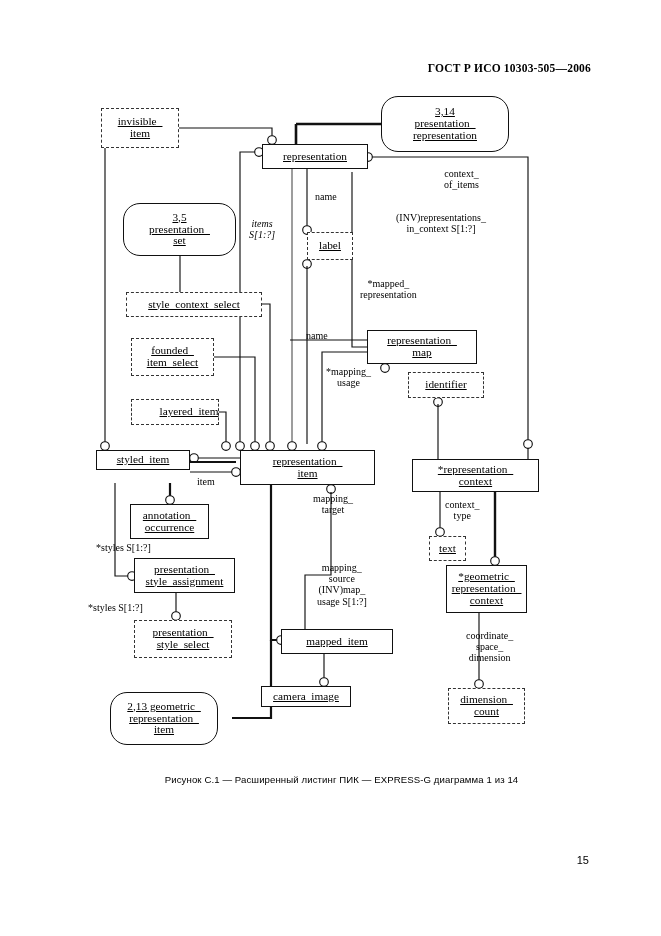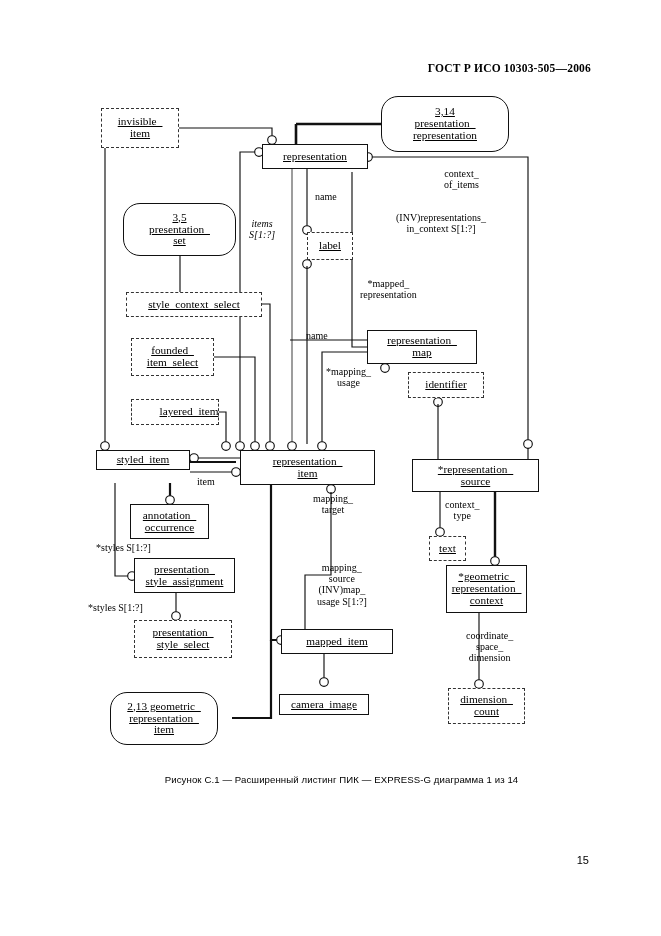--- a/index.html
+++ b/index.html
@@ -164,21 +164,21 @@
       </div>
       <div class="node solid" style="left: 96px; top: 450px; width: 94px; height: 20px;">
         <span style="white-space: pre;">styled_item</span>
       </div>
       <div class="node solid" style="left: 240px; top: 450px; width: 135px; height: 35px;">
         <span style="white-space: pre;">representation_
 item</span>
       </div>
       <div class="node solid" style="left: 412px; top: 459px; width: 127px; height: 33px;">
         <span style="white-space: pre;">*representation_
-source</span>
+context</span>
       </div>
       <div class="node solid" style="left: 130px; top: 504px; width: 79px; height: 35px;">
         <span style="white-space: pre;">annotation_
 occurrence</span>
       </div>
       <div class="node dashed" style="left: 421px; top: 536px; width: 37px; height: 25px;">
         <span style="white-space: pre;">text</span>
       </div>
       <div class="node solid" style="left: 134px; top: 558px; width: 101px; height: 35px;">
         <span style="white-space: pre;">presentation_
@@ -189,21 +189,21 @@
 representation_
 context</span>
       </div>
       <div class="node dashed" style="left: 126px; top: 620px; width: 98px; height: 38px;">
         <span style="white-space: pre;">presentation_
 style_select</span>
       </div>
       <div class="node solid" style="left: 281px; top: 629px; width: 112px; height: 25px;">
         <span style="white-space: pre;">mapped_item</span>
       </div>
-      <div class="node solid" style="left: 279px; top: 686px; width: 90px; height: 21px; margin-top: 8px;">
+      <div class="node solid" style="left: 261px; top: 686px; width: 90px; height: 21px;">
         <span style="white-space: pre;">camera_image</span>
       </div>
       <div class="node dashed" style="left: 440px; top: 688px; width: 77px; height: 36px;">
         <span style="white-space: pre;">dimension_
 count</span>
       </div>
       <div class="node oval" style="left: 110px; top: 692px; width: 108px; height: 53px;">
         <span style="white-space: pre;">2,13 geometric_
 representation_
 item</span>

